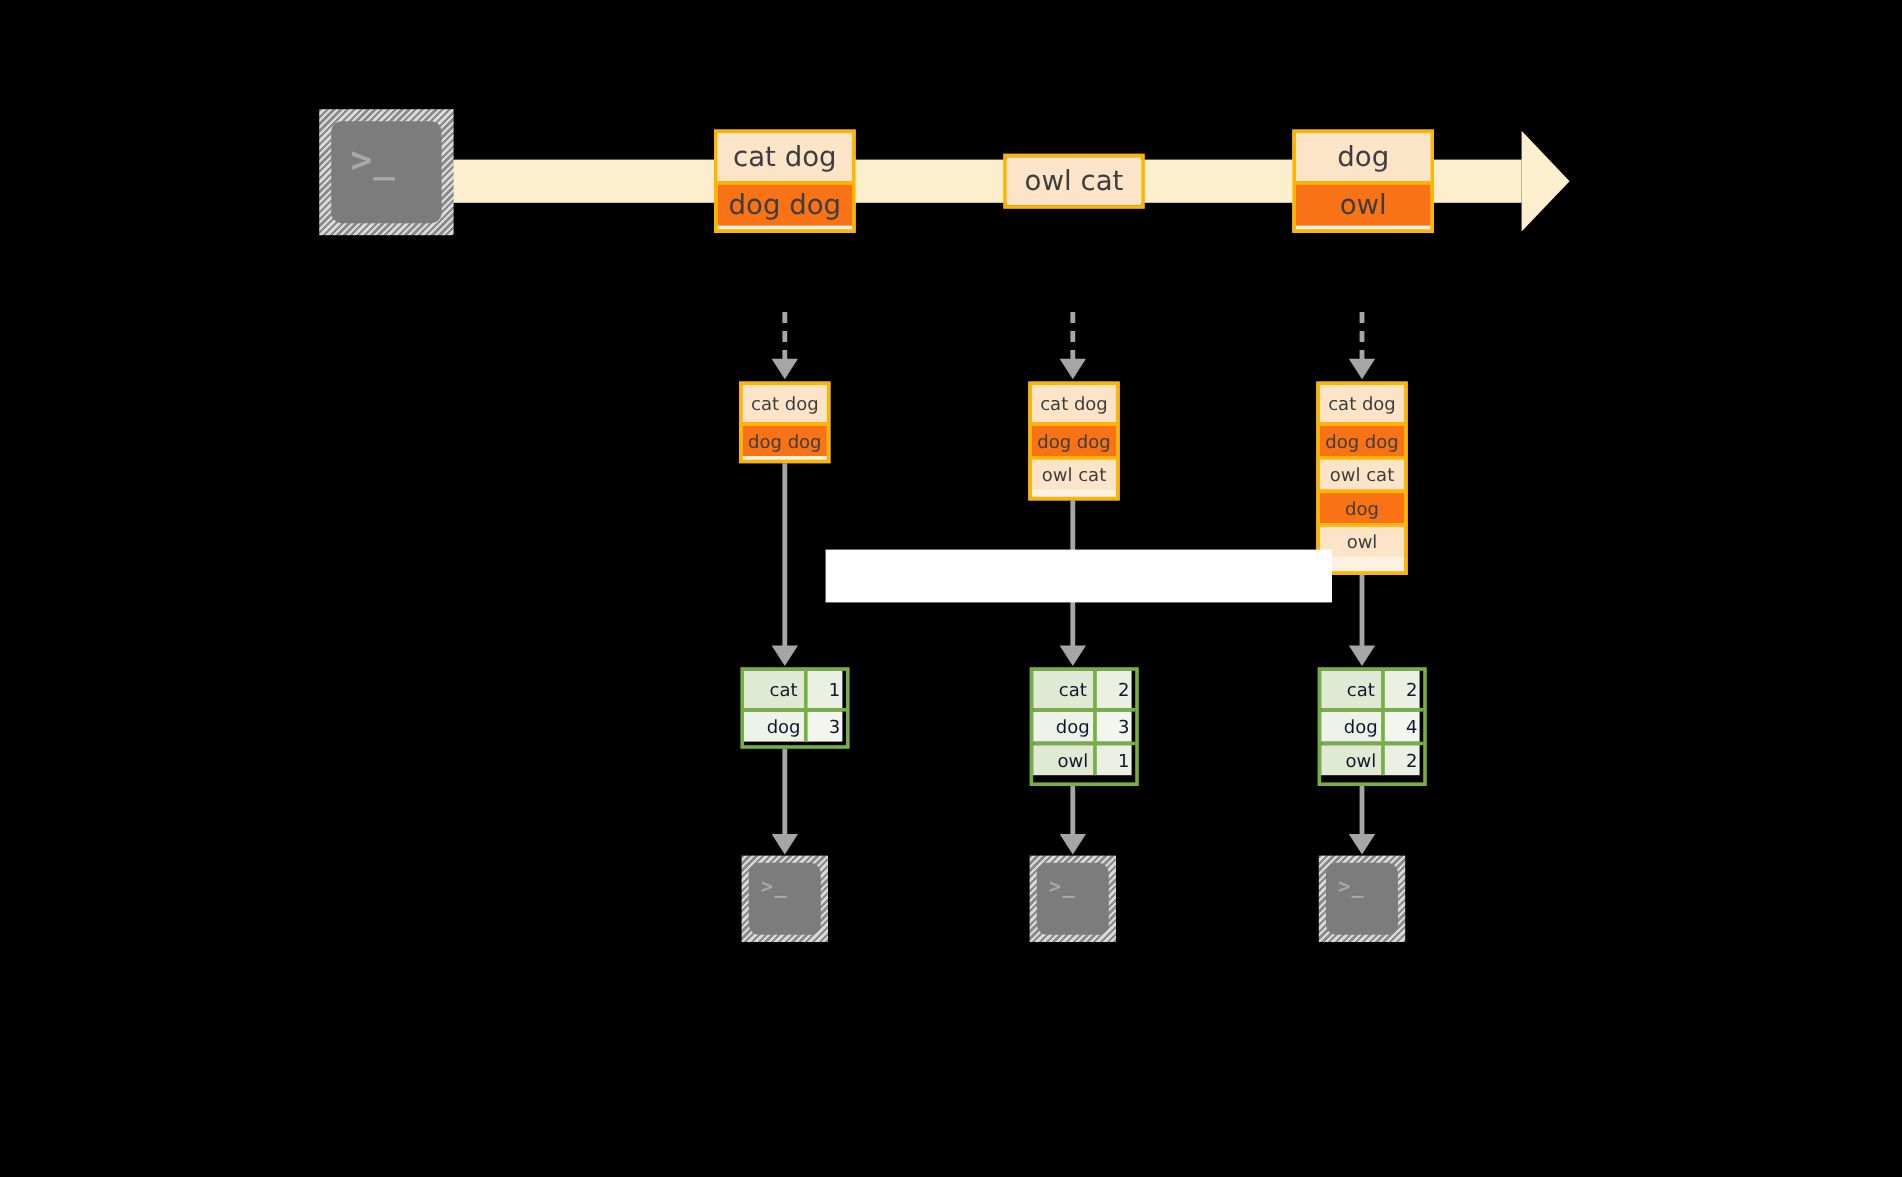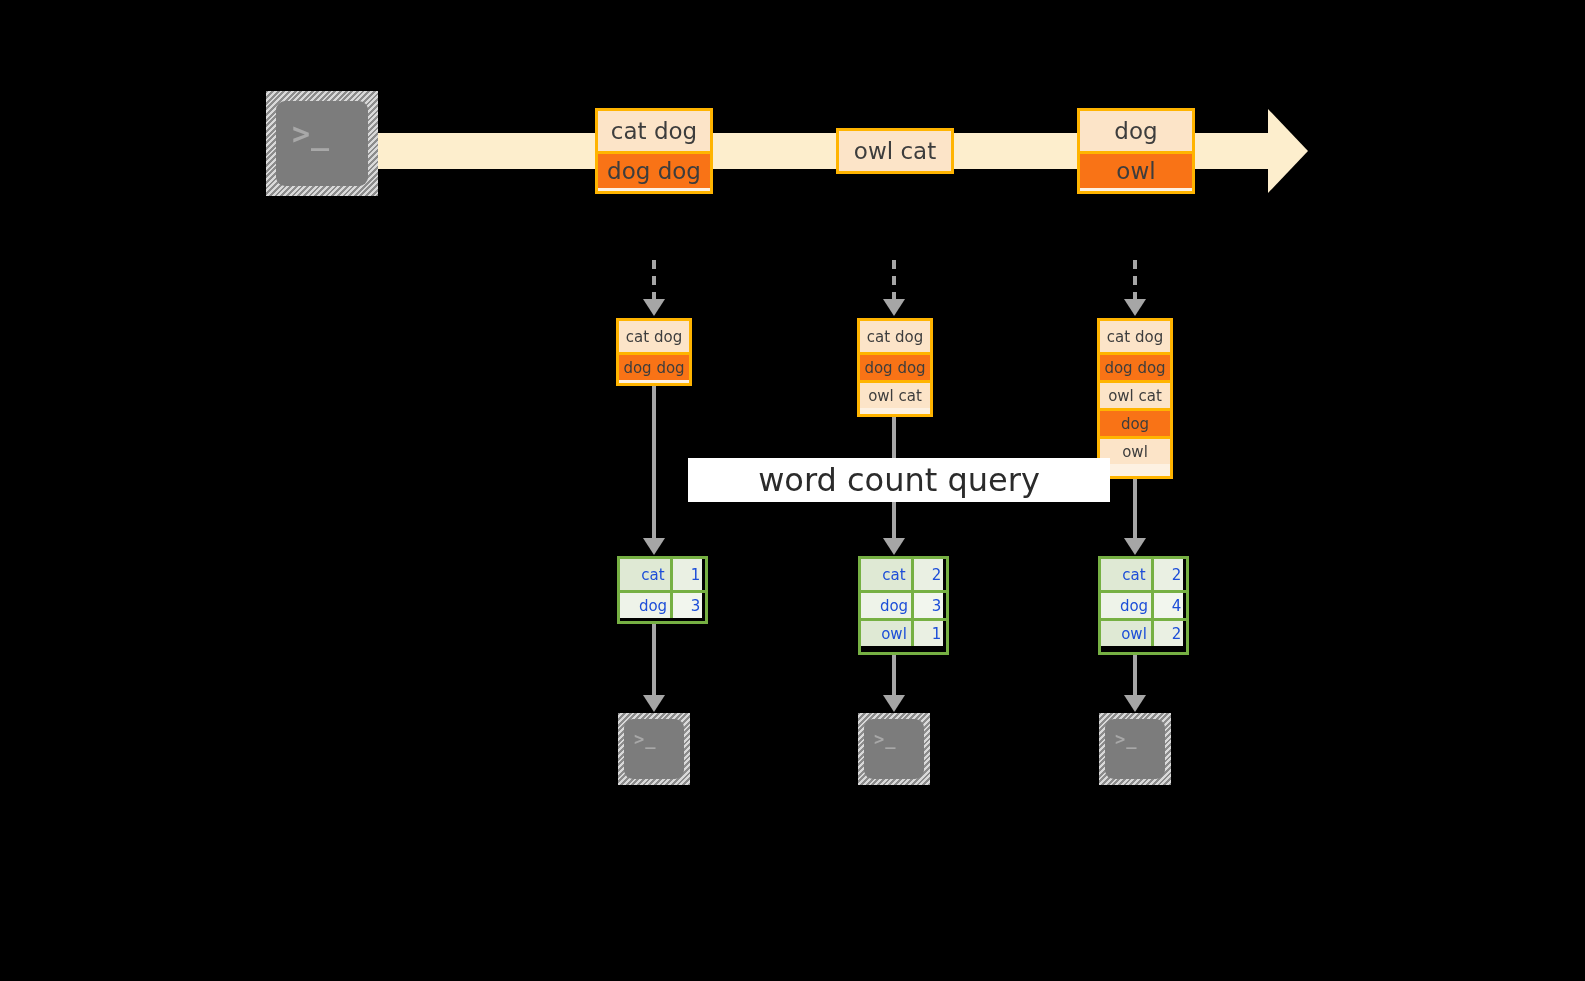--- a/index.html
+++ b/index.html
@@ -29,21 +29,21 @@
   .orow{box-sizing:border-box;color:#3d3d3d;text-align:center;
         display:flex;align-items:center;justify-content:center;
         white-space:nowrap;}
   .orow.dark{background:#fce4c8;}
   .orow.light{background:#f97316;}
   .orow.sep{border-top:3px solid #ffb400;}
   .gtable{position:absolute;box-sizing:border-box;border:3px solid #76b043;
           border-collapse:separate;}
   .grow{display:flex;box-sizing:border-box;}
   .grow.sep{border-top:3px solid #76b043;}
-  .gcell{box-sizing:border-box;color:#1d4ed8;display:flex;
+  .gcell{box-sizing:border-box;color:#0f172a;display:flex;
          align-items:center;justify-content:center;white-space:nowrap;padding-left:16px;}
   .gcell.k{background:#dfe9d4;}
   .gcell.k.alt{background:#eef3e9;}
   .gcell.v{background:#eaf0e3;border-left:3px solid #76b043;}
   .gcell.v.alt{background:#f2f6ee;}
 
   
   .vline{position:absolute;background:#a6a6a6;width:4px;}
   .vdash{position:absolute;width:4px;
      background:repeating-linear-gradient(to bottom,#a6a6a6 0 9px,transparent 9px 16px);}
@@ -159,14 +159,13 @@
       </div>
     </div>
     <div class="vline" style="left:1133px;top:655px;height:42px;"></div>
     <div class="ahead" style="left:1124px;top:695px;"></div>
     <div class="term" style="left:1099px;top:713px;width:72px;height:72px;padding:6px;">
       <div class="term-inner">
         <div class="term-glyph" style="left: 10px; top: 10px; font-size: 17px; letter-spacing: 1px;">&gt;_</div>
       </div>
     </div>
     <div class="band" style="left:688px;top:458px;width:422px;height:44px;"></div>
-    <div class="band-text" style="left:688px;top:458px;width:422px;height:44px;font-size:32px;">word count query</div>
   </div>
 
 </body></html>

